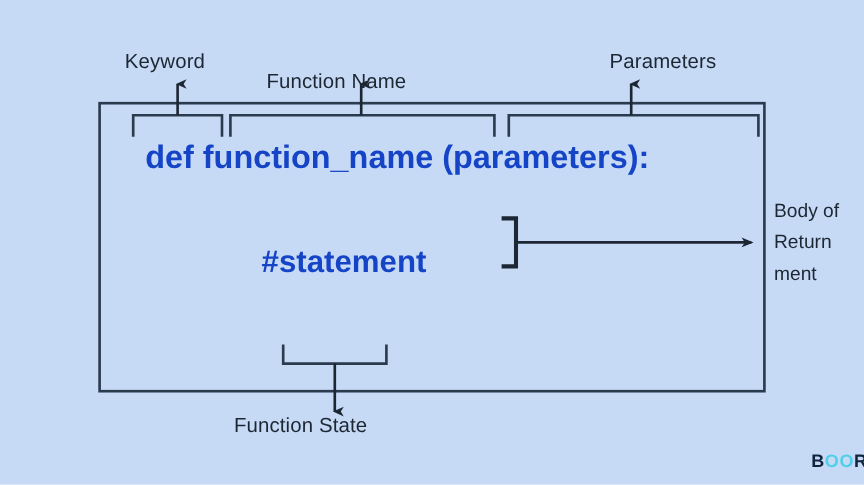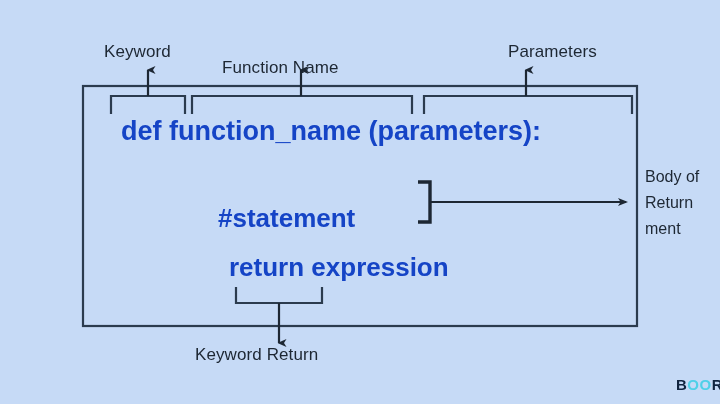--- a/index.html
+++ b/index.html
@@ -99,23 +99,22 @@
   <div class="callout-label" style="left:104px; top:42px;">Keyword</div>
 
   <div class="callout-label" style="left:222px; top:58px;">Function Name</div>
 
   <div class="callout-label" style="left:464px; top:42px;margin-left:44px;">Parameters</div>
 
   <div class="code-line" id="code-signature" style="left:121px; top:116px;">def function_name (parameters):</div>
 
   <div class="code-line" id="code-statement" style="left:218px; top:186px;margin-top:17px;">#statement</div>
 
-  <div class="code-line" id="code-return" style="left:229px; top:252px;">return expression</div>
 
   <div id="body-label" style="left:645px; top:164px;">Body of Return ment</div>
 
-  <div class="callout-label" style="left:195px; top:345px;">Keyword Return</div>
+  <div class="callout-label" style="left:195px; top:345px;">Function State</div>
 
   <div id="logo" style="left:659px; top:376px;">
     <span class="logo-dark">B</span><span class="logo-cyan">OO</span><span class="logo-dark">RD</span>
   </div>
 
 </div>
 
 </body></html>

